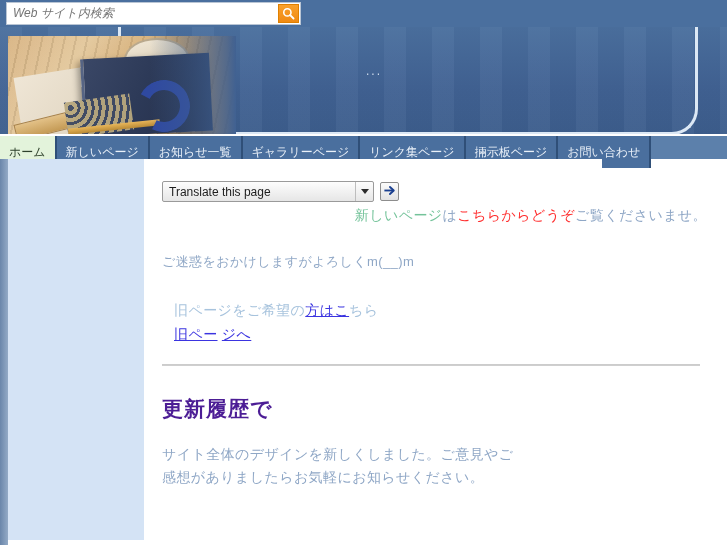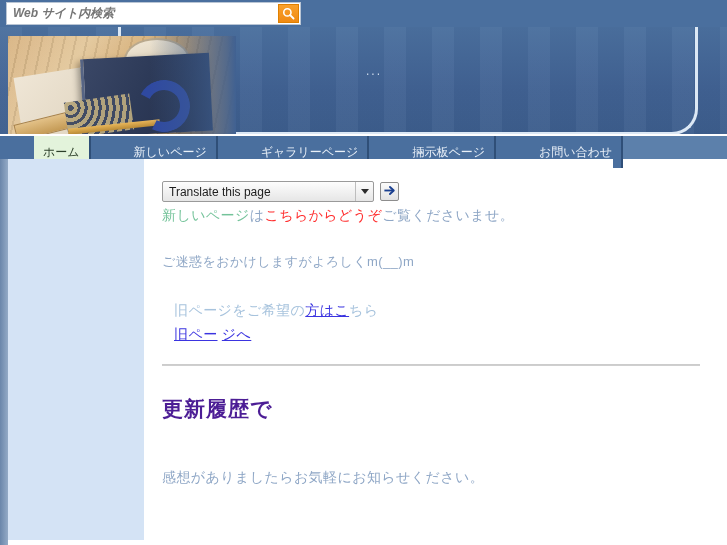--- a/index.html
+++ b/index.html
@@ -42,21 +42,20 @@
     border: 0;
     outline: 0;
     margin: 0;
     padding: 0 4px 0 6px;
     font-family: "Liberation Sans", sans-serif;
     font-size: 12px;
     font-style: italic;
     color: #8b5cf6;
     background: transparent;
     line-height: 21px;
-    font-weight: bold;
   }
   .search-btn {
     flex: 0 0 auto;
     width: 21px;
     margin: 1px 1px 1px 0;
     background: linear-gradient(#f9a12c, #f08a12);
     border: 1px solid #e08000;
     box-sizing: border-box;
     display: flex;
     align-items: center;
@@ -219,40 +218,38 @@
     align-items: center;
     justify-content: center;
     padding: 16px 9px;
     font-size: 12px;
     color: #e9f0f8;
     border-right: 2px solid #2f4f78;
     background: #4a6f9e;
     cursor: pointer;
     white-space: nowrap;
     box-sizing: border-box;
-    margin-left: 34px;
   }
   .tab.active {
     background: #e3f3db;
     color: #2c3f2a;
     border-right: 2px solid #2f4f78;
   }
   .nav-fill {
     flex: 1 1 auto;
     background: #5c80ab;
   }
 
   
   .page {
     position: absolute;
     left: 0; top: 159px;
     width: 602px;
     height: 386px;
     background: #ffffff;
-    padding-left: 11px;
   }
   .left-gutter {
     position: absolute;
     left: 0; top: 0;
     width: 8px; height: 386px;
     background: linear-gradient(to right, #6a86aa, #93aac6);
   }
   .sidebar {
     position: absolute;
     left: 8px; top: 0;
@@ -325,20 +322,21 @@
     font-size: 13px;
     line-height: 21px;
     color: #8fa7c6;
     letter-spacing: 0.4px;
   }
   .p-colored {
     margin-top: 2px;
     font-size: 14px;
     line-height: 22px;
     letter-spacing: 0.4px;
+    text-align: right;
   }
   .seg-green { color: #74c39a; }
   .seg-blue  { color: #8fa7c6; }
   .seg-red   { color: #ff2f2f; }
 
   .p-apology {
     margin-top: 26px;
     font-size: 13px;
     line-height: 20px;
     color: #8fa7c6;
@@ -415,21 +413,23 @@
     <div class="p-proto"></div>
     <div class="p-fade"></div>
   </div>
 
   <div class="banner-dots">...</div>
 </div>
 
 <div class="navbar">
   <div class="tab active">ホーム</div>
   <div class="tab">新しいページ</div>
+  <div class="tab">お知らせ一覧</div>
   <div class="tab">ギャラリーページ</div>
+  <div class="tab">リンク集ページ</div>
   <div class="tab">掚示板ページ</div>
   <div class="tab">お問い合わせ</div>
   <div class="nav-fill"></div>
 </div>
 
 <div class="page">
   <div class="left-gutter"></div>
   <div class="sidebar"></div>
 
   <div class="content">
@@ -466,18 +466,18 @@
         <a href="#">旧ペー</a>
         <a href="#">ジへ</a>
       </div>
     </div>
 
     <hr class="divider">
 
     <h2 class="section-title">更新履歴で</h2>
 
     <p class="p-body">
-      <br>
+      <span>サイト全体のデザインを新しくしました。ご意見やご</span><br>
       <span>感想がありましたらお気軽にお知らせください。</span>
     </p>
 
   </div>
 </div>
 
 </body></html>

